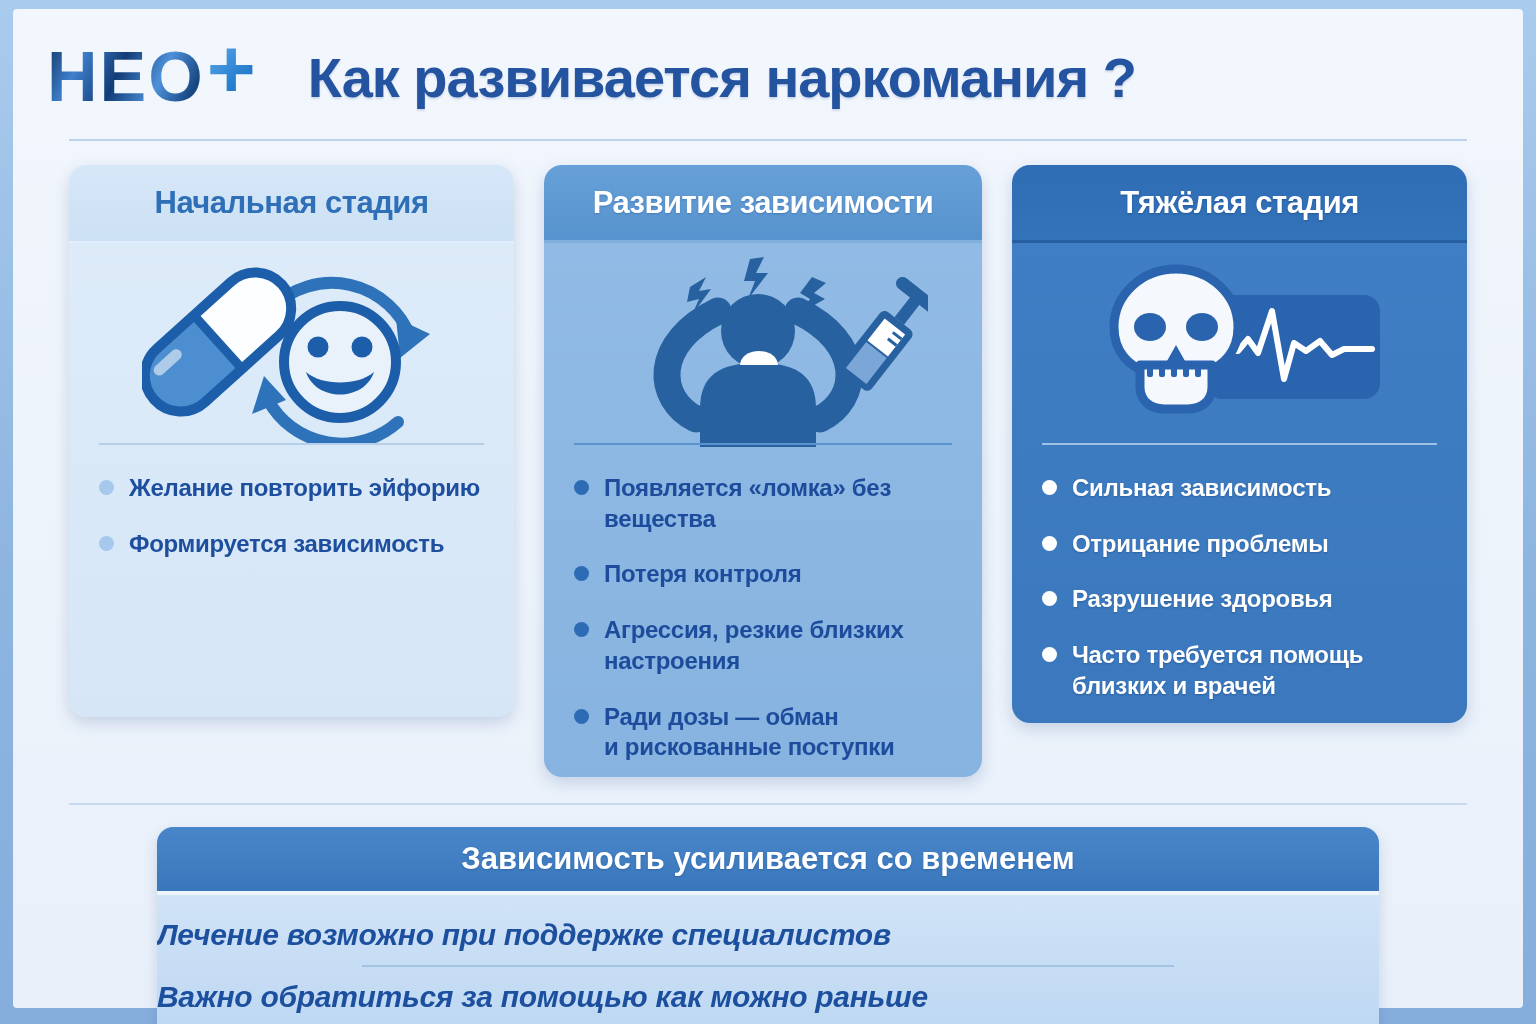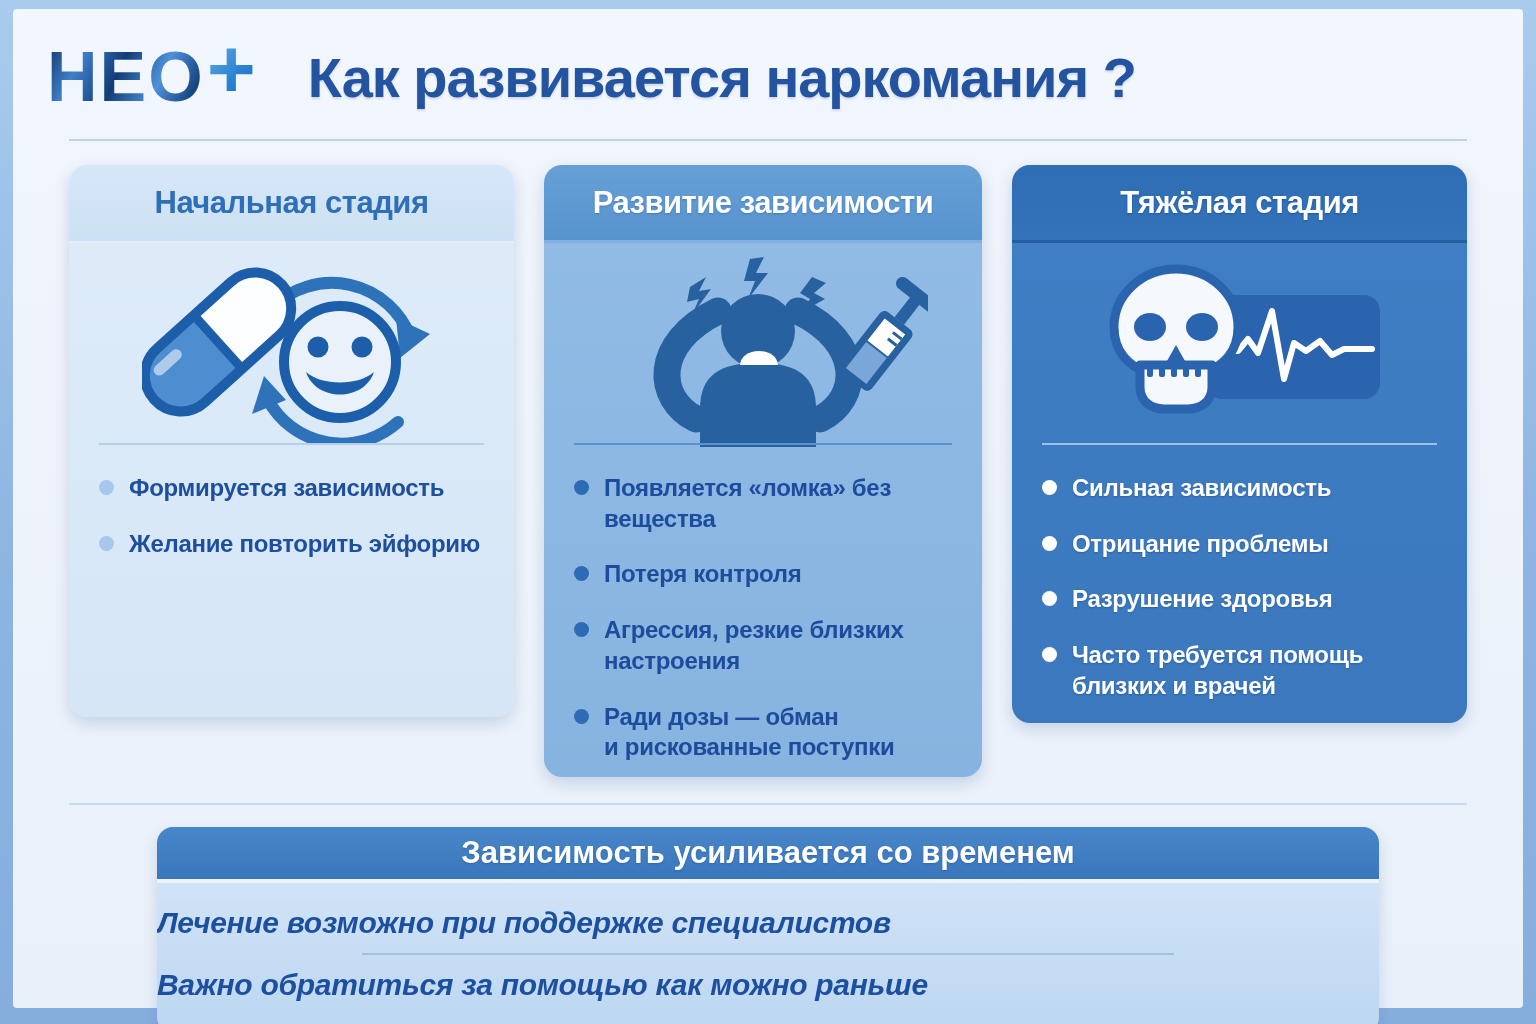--- a/index.html
+++ b/index.html
@@ -83,21 +83,21 @@
   .c3 .dot { background: #ffffff; }
   .bullet-text { white-space: pre-line; }
 
   
   .bottom-divider { margin: 26px 56px 0; height: 2px; background: #c6d9ee; }
   .banner {
     width: 1222px; margin: 22px auto 0; border-radius: 16px; overflow: hidden;
     box-shadow: 0 6px 14px rgba(40, 80, 140, .18);
   }
   .banner-header {
-    height: 52px; background: linear-gradient(180deg,#4886c9,#3a76bb); color: #fff;
+    height: 64px; background: linear-gradient(180deg,#4886c9,#3a76bb); color: #fff;
     font-size: 31px; font-weight: bold;
     display: flex; align-items: center; justify-content: center;
     text-shadow: 0 1px 2px rgba(20,60,120,.3);
   }
   .banner-sep { height: 4px; background: #eef4fc; }
   .banner-body { background: linear-gradient(180deg,#d0e3f7,#bcd6f1); padding: 12px 0 20px; }
   .banner-line { text-align: left; font-size: 30px; font-weight: bold; color: #1d4f9f; padding: 11px 0; letter-spacing: -0.3px; font-style: italic; }
   .banner-divider { height: 2px; width: 812px; margin: 2px auto; background: #a3c3e4; }
 </style>
 </head>
@@ -145,25 +145,25 @@
             <circle cx="198" cy="112" r="56" fill="#e9f2fb" stroke="#1c5ea9" stroke-width="10"></circle>
             <circle cx="176" cy="97" r="10.5" fill="#1c5ea9"></circle>
             <circle cx="220" cy="97" r="10.5" fill="#1c5ea9"></circle>
             <path d="M 164,122 C 174,152 222,152 232,122 C 216,136 180,136 164,122 Z" fill="#1c5ea9"></path>
           </svg>
         </div>
         <div class="icon-divider"></div>
         <ul class="bullets">
           <li class="bullet">
               <span class="dot"></span>
+              <span class="bullet-text">Желание повторить эйфорию</span>
+            </li>
+          <li class="bullet">
+              <span class="dot"></span>
               <span class="bullet-text">Формируется зависимость</span>
-            </li>
-          <li class="bullet">
-              <span class="dot"></span>
-              <span class="bullet-text">Желание повторить эйфорию</span>
             </li>
         </ul>
       </div>
     </div>
 
     <div class="card c2">
       <div class="card-header">Развитие зависимости</div>
       <div class="card-body">
         <div class="icon-wrap">
           <svg width="330" height="200" viewBox="0 0 330 200">

